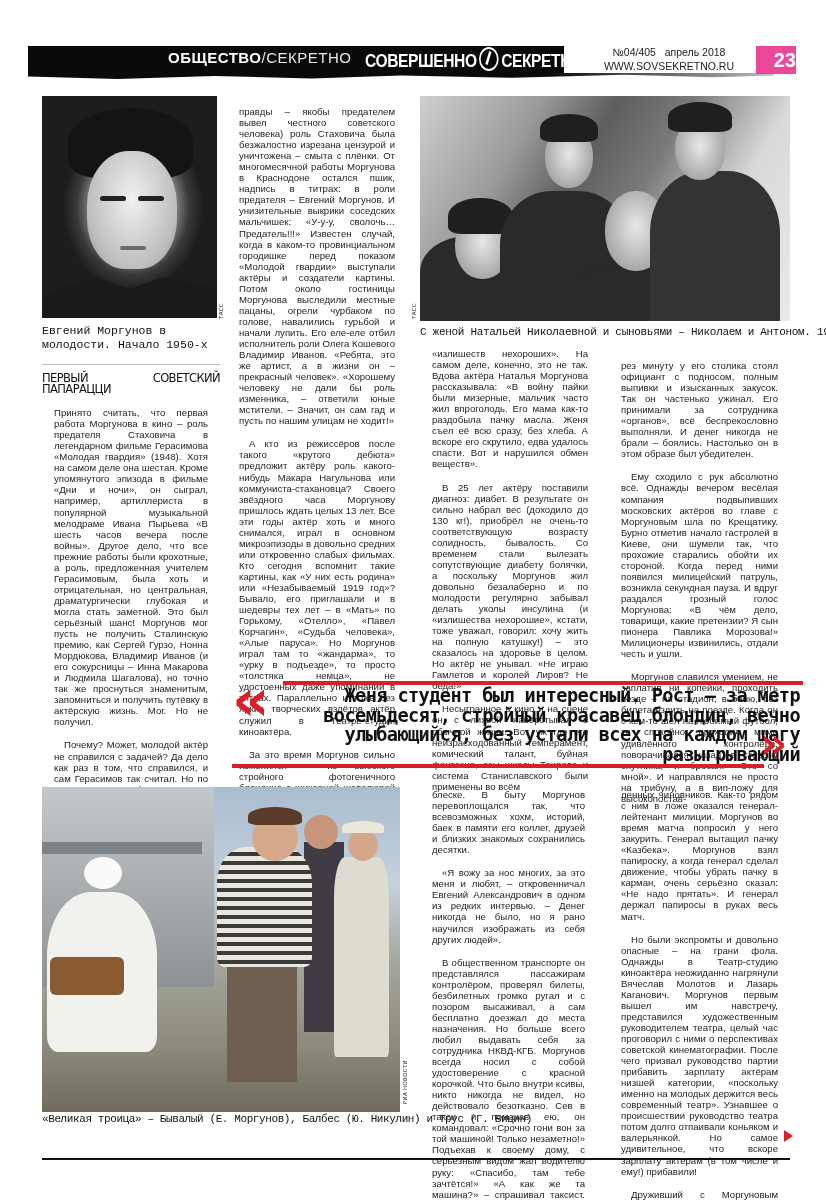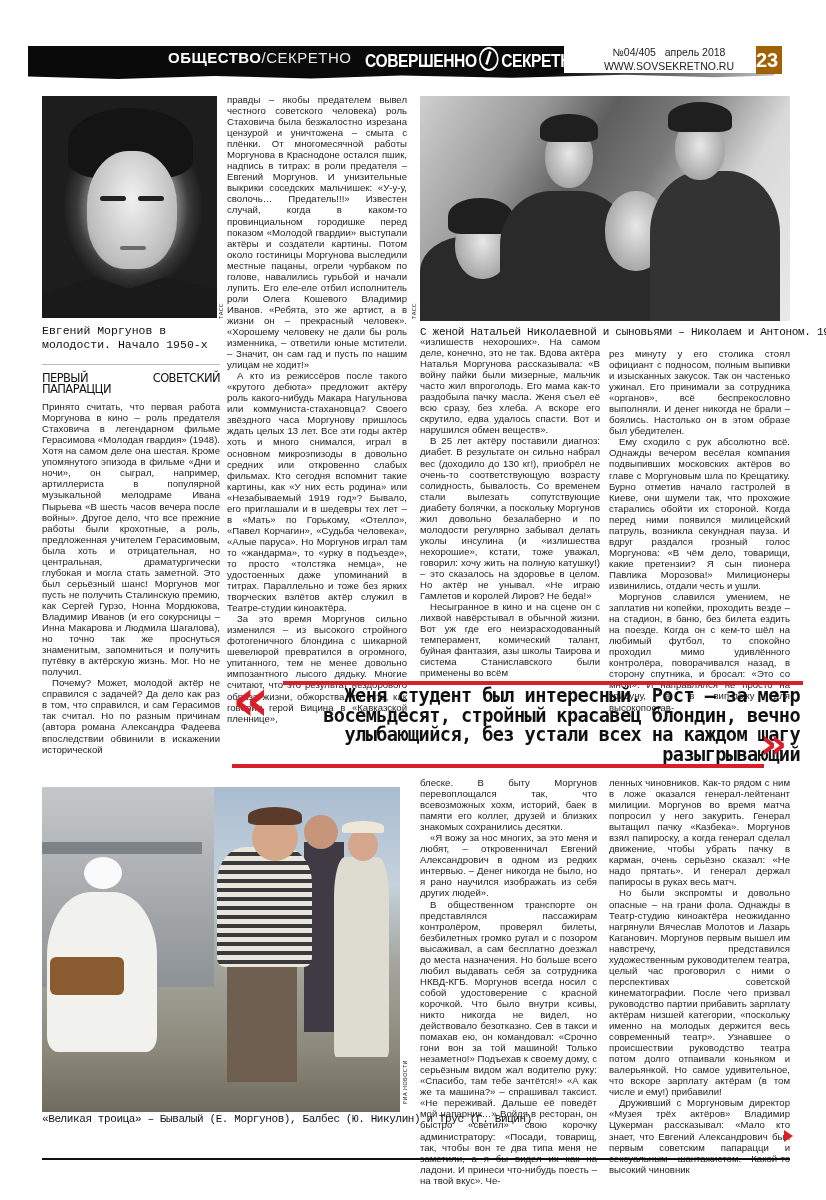--- a/index.html
+++ b/index.html
@@ -17,22 +17,22 @@
   .section b { font-weight: bold; }
   .section span.light { font-weight: normal; color: #e8e8e8; }
   .logo { left: 365px; top: 47px; color: #fff; font-family: "Liberation Sans", sans-serif;
         font-weight: bold; font-size: 19px; letter-spacing: -0.5px; transform: scaleX(0.82);
         transform-origin: left top; white-space: nowrap; }
   .logo .emb { display: inline-block; width: 20px; height: 20px; border: 2px solid #fff; border-radius: 50%;
         vertical-align: -4px; margin: 0 3px; position: relative; }
   .logo .emb::before { content: ""; position: absolute; left: 8px; top: 2px; width: 3px; height: 14px; background: #fff; transform: rotate(20deg); }
   .issue { left: 585px; top: 45px; width: 168px; text-align: center; font-size: 10.5px; line-height: 14px;
         font-family: "Liberation Sans", sans-serif; color: #222; }
-  .pagenum { left: 756px; top: 46px; width: 26px; height: 28px; background: #a16207; color: #fff;
-        font-family: "Liberation Sans", sans-serif; font-weight: bold; font-size: 20px; text-align: left; line-height: 28px; }
+  .pagenum { left: 756px; top: 46px; width: 40px; height: 28px; background: #ec4899; color: #fff;
+        font-family: "Liberation Sans", sans-serif; font-weight: bold; font-size: 20px; text-align: right; line-height: 28px; }
 
   
   .photo { background: #888; overflow: hidden; }
   .ph1 { left: 42px; top: 96px; width: 175px; height: 222px;
         background: radial-gradient(ellipse 40% 38% at 52% 50%, #e4e4e4 0%, #bdbdbd 45%, #3a3a3a 80%, #1d1d1d 100%),
                     linear-gradient(#3b3b3b, #222); }
   .ph1 .hair { position: absolute; left: 26px; top: 12px; width: 125px; height: 70px; border-radius: 60% 60% 30% 30%;
         background: #141414; }
   .ph1 .face { position: absolute; left: 45px; top: 55px; width: 90px; height: 118px; border-radius: 46% 46% 42% 42%;
         background: radial-gradient(ellipse at 50% 40%, #f1f1f1, #bdbdbd 70%, #8a8a8a); }
@@ -64,21 +64,21 @@
   .ph3 .vic { position:absolute; left: 292px; top: 70px; width: 55px; height: 200px; background:#dedbd0; border-radius: 20% 20% 4% 4%; }
   .ph3 .vichead { position:absolute; left: 306px; top: 42px; width: 30px; height: 32px; border-radius:50%; background:#d4a78c; }
   .ph3 .vichat { position:absolute; left: 300px; top: 34px; width: 42px; height: 12px; border-radius:50% 50% 10% 10%; background:#ece7d8; }
 
   .credit { font-size: 5.5px; color: #333; writing-mode: vertical-rl; transform: rotate(180deg); letter-spacing: 0.3px; }
 
   .caption { font-family: Liberation Mono, monospace; font-size: 11.5px; line-height: 14px; color: #111; }
 
   
   .col { font-family: "Liberation Sans", sans-serif; font-size: 9.6px; line-height: 11.05px; text-align: justify; color: #1c1c1c; }
-  .col p { margin: 0; text-indent: 10px; }
+  .col p { margin: 12px; text-indent: 10px; }
   .col p.noind { text-indent: 0; }
   .subhead { font-family: "DejaVu Sans", sans-serif; font-size: 11.5px; color: #111; letter-spacing: -0.6px; margin: 8px 0 6px 0; }
   .subline { border-top: 1px solid #bbb; margin-top: 6px; }
 
   
   .quote-top { left: 283px; top: 681px; width: 520px; height: 4px; background: #d8202b; }
   .quote-bot { left: 232px; top: 764px; width: 532px; height: 4px; background: #d8202b; }
   .q-open { left: 232px; top: 671px; color: #d8202b; font-size: 58px; font-weight: bold; line-height: 58px; font-family: "DejaVu Sans", sans-serif; }
   .q-close { left: 760px; top: 723px; color: #d8202b; font-size: 42px; font-weight: bold; line-height: 42px; font-family: "DejaVu Sans", sans-serif; }
   .quote { left: 240px; top: 686px; width: 560px; text-align: right; font-family: "DejaVu Sans Mono", monospace;

